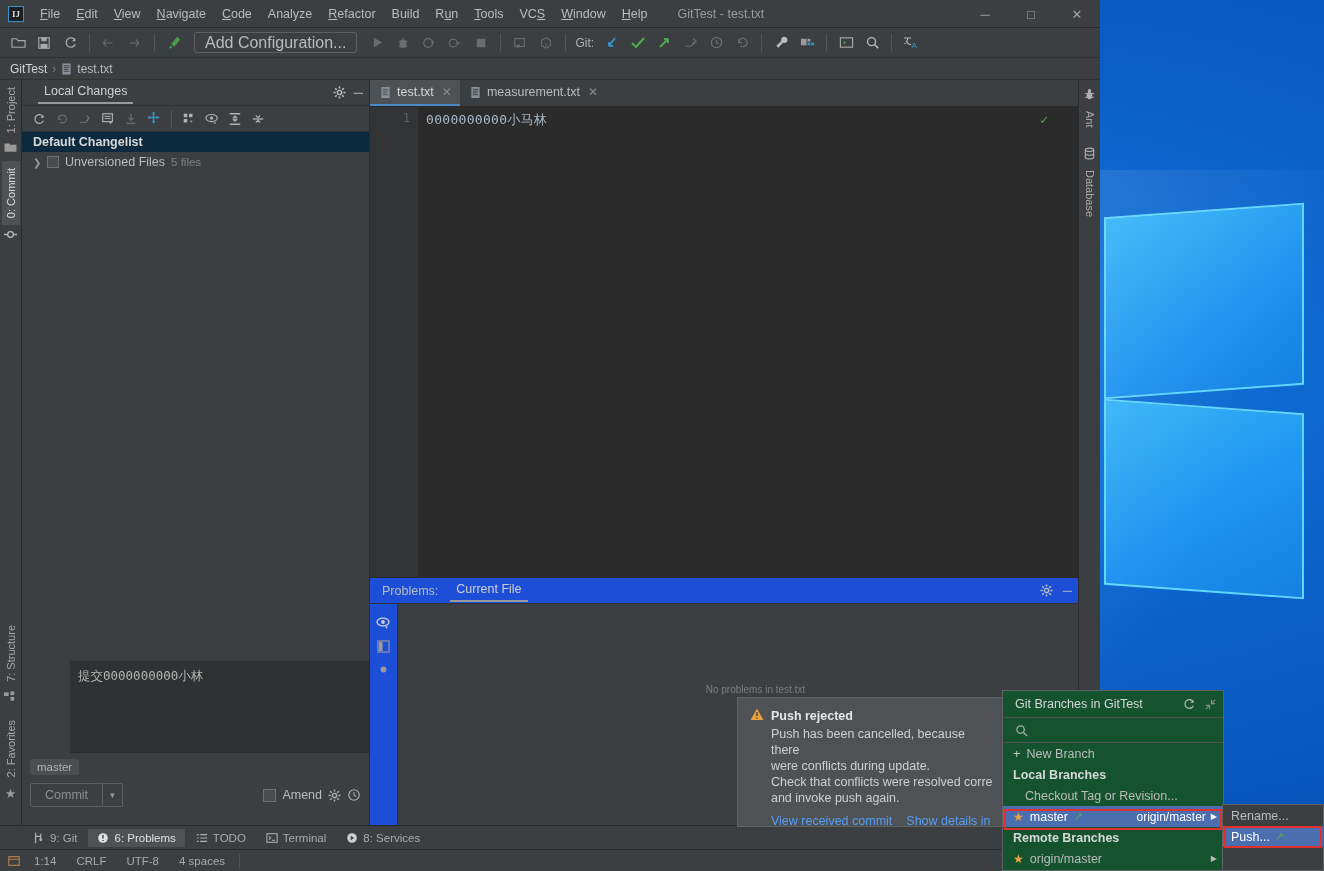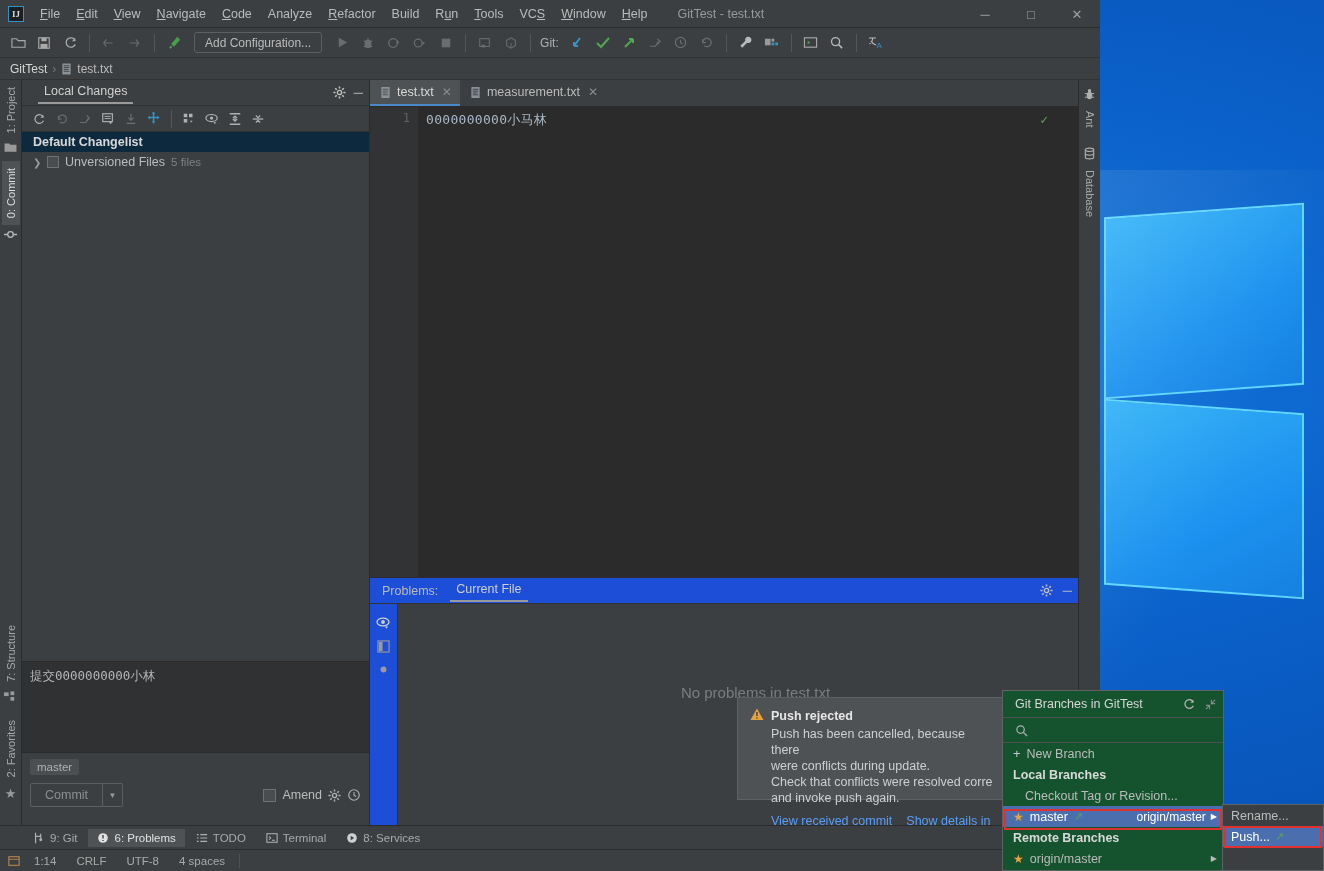--- a/index.html
+++ b/index.html
@@ -72,21 +72,21 @@
   #toolbar {
     height: 30px; background: #3c3f41; border-bottom: 1px solid #323232;
     display: flex; align-items: center; padding-left: 6px; gap: 2px;
   }
   .tb { width: 24px; height: 22px; display: flex; align-items: center; justify-content: center; }
   .tb svg { display: block; }
   .tb-sep { width: 1px; height: 18px; background: #555; margin: 0 5px; }
   .addcfg {
     height: 21px; border: 1px solid #5e6060; border-radius: 3px;
     padding: 0 10px; display: flex; align-items: center;
-    color: #bbbbbb; font-size: 12px; margin: 0 6px;
+    color: #bbbbbb; font-size: 16px; margin: 0 6px;
   }
   .gitlabel { color: #b0b0b0; font-size: 12px; padding: 0 4px 0 2px; }
 
   
   #breadcrumb {
     height: 22px; background: #3c3f41; display: flex; align-items: center;
     padding-left: 10px; gap: 5px; font-size: 12px; border-bottom: 1px solid #323232;
   }
   #breadcrumb .crumb { color: #d6d6d6; font-weight: normal; }
   #breadcrumb .sep { color: #777; }
@@ -135,20 +135,21 @@
   .cl-row .bold { font-weight: bold; color: #d8d8d8; }
   .cl-row .arrow { width: 14px; color: #9a9a9a; font-size: 10px; }
   .cl-chk { width: 12px; height: 12px; border: 1px solid #6e7173; background: #4a4d4f; margin-right: 6px; }
   .cl-row .muted { color: #7d8084; margin-left: 6px; font-size: 11.5px; }
 
   #commit-msg {
     height: 92px; background: #2f3133; border-top: 1px solid #2b2b2b;
     border-bottom: 1px solid #2b2b2b;
     padding: 6px 8px; font-size: 12.5px; color: #b6b6b6;
     font-family: "DejaVu Sans Mono", monospace;
+    margin-left: 48px;
   }
   #commit-footer { height: 72px; padding: 6px 8px 0 8px; }
   .branch-chip {
     display: inline-block; background: #4b4f51; color: #b0b0b0;
     padding: 2px 7px; border-radius: 2px; font-size: 11.5px; margin-bottom: 6px;
   }
   #commit-row { display: flex; align-items: center; gap: 0; margin-top: 2px; justify-content: center; }
   .commit-btn {
     height: 24px; border: 1px solid #5e6060; background: #3c3f41;
     color: #8c8f91; font-size: 12.5px; padding: 0 14px;
@@ -204,21 +205,21 @@
   #pb-label { font-size: 12.5px; color: #bbbbbb; }
   #pb-tab { font-size: 12.5px; color: #cfcfcf; padding: 3px 6px 4px 6px; border-bottom: 2px solid #9a9a9a; }
   #pb-header .hdr-actions { position: absolute; right: 6px; display: flex; gap: 10px; align-items:center;}
   #pb-body { flex: 1; display: flex; min-height: 0; }
   #pb-stripe { width: 28px; display: flex; flex-direction: column; align-items: center;
                gap: 10px; padding-top: 12px; border-right: 1px solid #323232; }
   #pb-content {
     flex: 1; background: #3c3f41; display: flex; align-items: flex-start;
     justify-content: center; padding-top: 80px; position: relative;
   }
-  #pb-empty { color: #7a7d80; font-size: 15px; margin-left: 35px; }
+  #pb-empty { color: #7a7d80; font-size: 10px; margin-left: 35px; }
 
   
   #bottom-stripe {
     height: 24px; background: #3c3f41; display: flex; align-items: center;
     padding-left: 24px; gap: 2px; border-top: 1px solid #2b2b2b;
   }
   .btab {
     display: flex; align-items: center; gap: 5px; font-size: 11.5px;
     color: #a9a9a9; padding: 3px 9px;
   }
@@ -229,21 +230,21 @@
     height: 22px; background: #3c3f41; display: flex; align-items: center;
     font-size: 11.5px; color: #a9a9a9; border-top: 1px solid #2b2b2b;
     padding-left: 8px; gap: 8px; position: relative;
   }
   #status-msg { flex: 1; white-space: nowrap; overflow: hidden; text-overflow: ellipsis; }
   .st-item { padding: 0 6px; white-space: nowrap; }
   .st-sep { width: 1px; height: 14px; background: #4e5254; }
 
   
   #balloon {
-    position: absolute; left: 737px; top: 697px; width: 272px; height: 103px;
+    position: absolute; left: 737px; top: 697px; width: 272px; height: 130px;
     background: #4e5254; border: 1px solid #5e6264; z-index: 40;
     padding: 10px 12px; font-size: 12.5px; color: #cfcfcf; line-height: 16px;
   }
   #balloon .b-title { font-weight: bold; color: #e6e6e6; margin-bottom: 2px; }
   #balloon .b-head { display: flex; gap: 7px; align-items: flex-start; }
   #balloon .b-links { margin-top: 7px; display: flex; gap: 14px; }
   #balloon a { color: #589df6; text-decoration: none; font-size: 12.5px; white-space: nowrap; }
 
   
   #gitpop {

